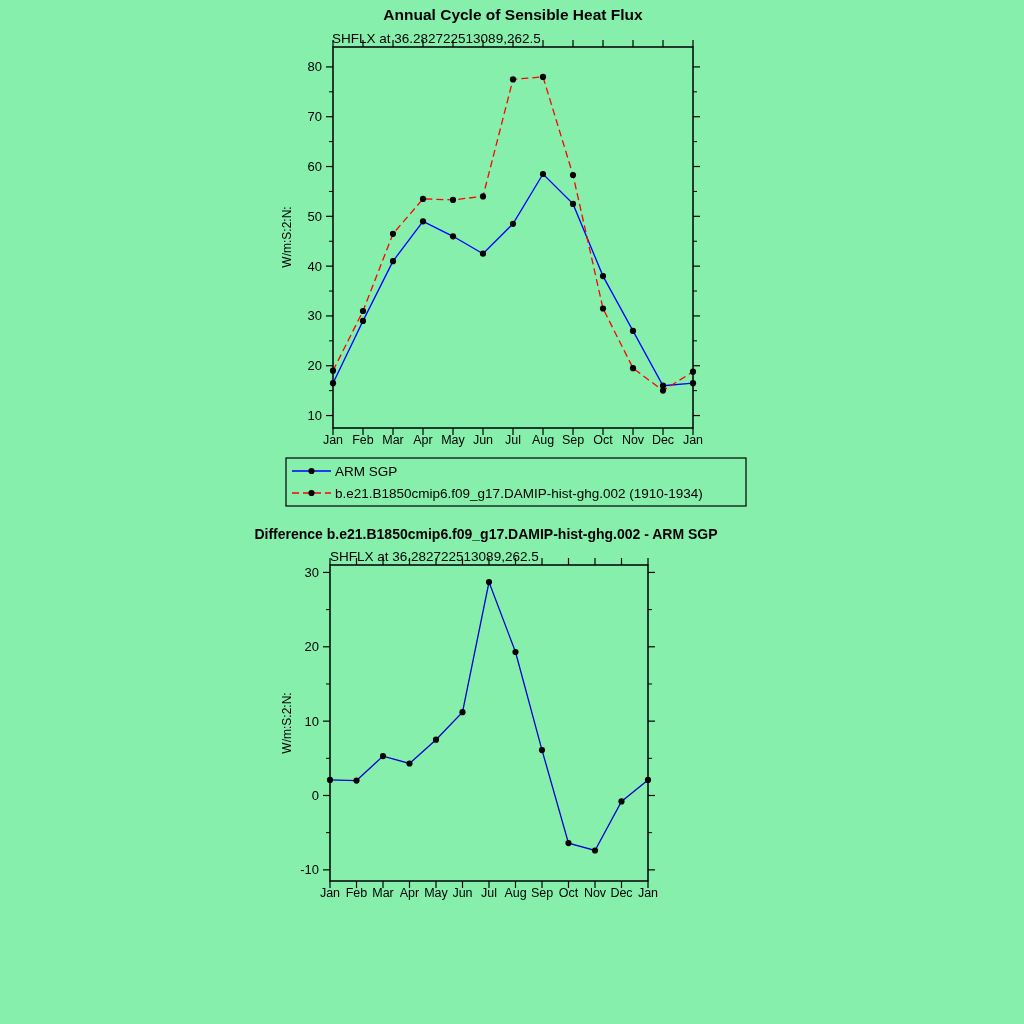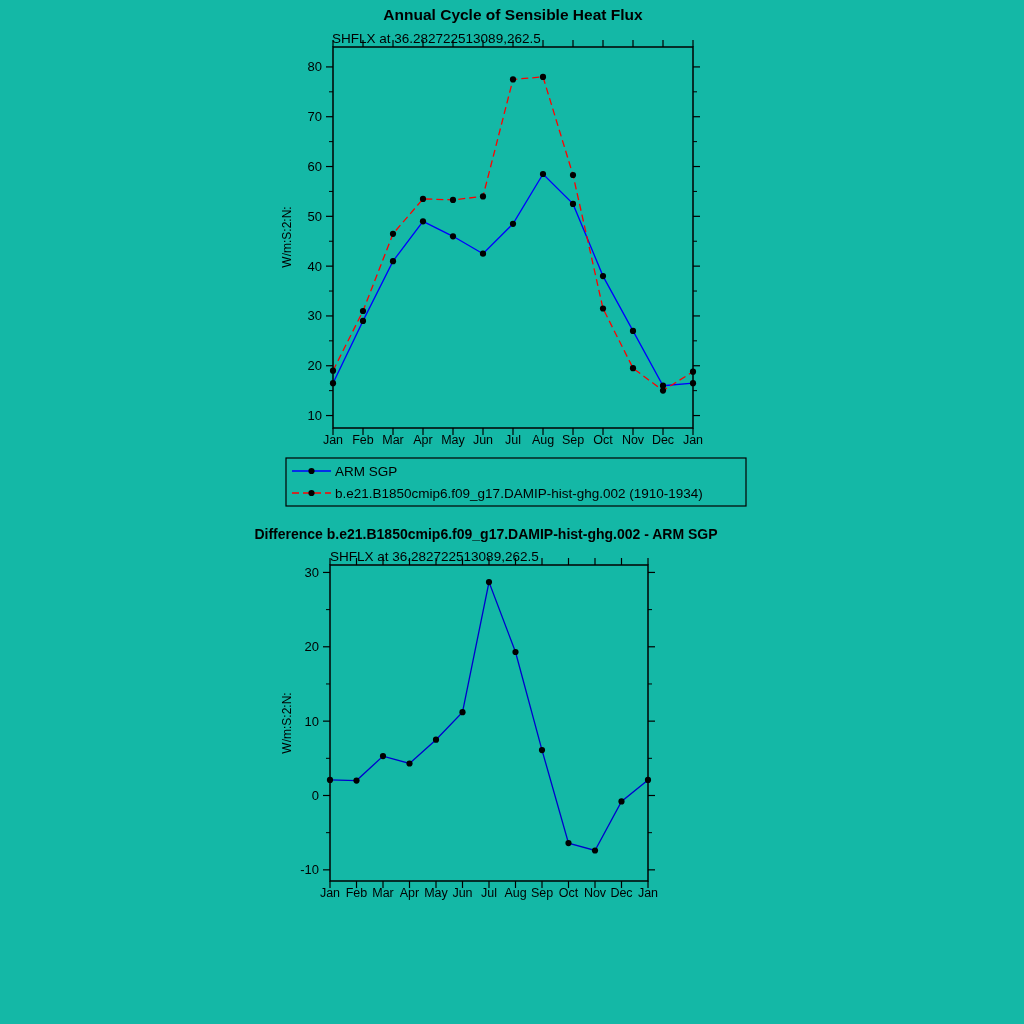--- a/index.html
+++ b/index.html
@@ -1,16 +1,16 @@
 <!DOCTYPE html>
 <html><head>
 <meta charset="utf-8">
 <style>
   html,body{margin:0;padding:0;background:#ffffff;}
-  .canvas{position:relative;width:1024px;height:1024px;background:#14b8a6;overflow:hidden;}
+  .canvas{position:relative;width:1024px;height:1024px;background:#86efac;overflow:hidden;}
   svg text{font-family:"Liberation Sans","DejaVu Sans",sans-serif;fill:#000000;}
   .t-main{font-size:15.5px;font-weight:bold;}
   .t-diff{font-size:14px;font-weight:bold;}
   .t-sub{font-size:13.5px;}
   .t-axis{font-size:12px;}
   .t-legend{font-size:13.5px;}
 </style>
 </head>
 <body>
 

